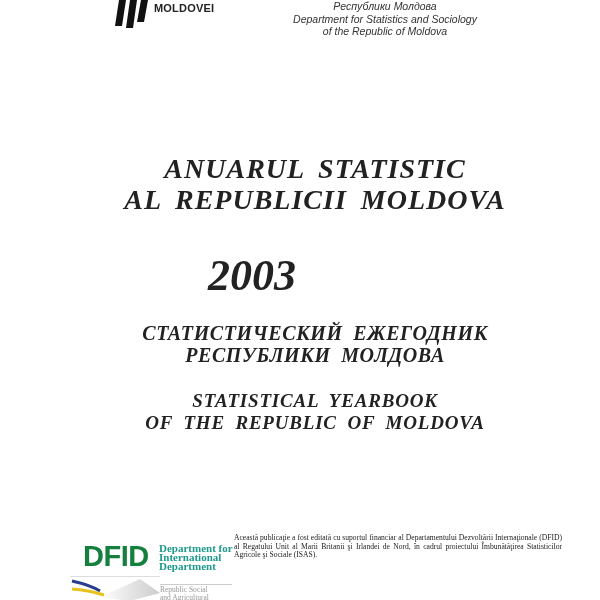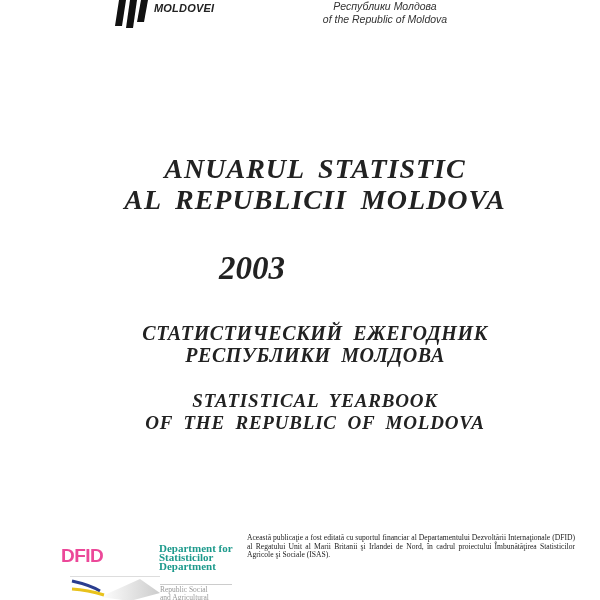--- a/index.html
+++ b/index.html
@@ -5,80 +5,81 @@
     html, body { margin: 0; padding: 0; }
     body {
       width: 600px; height: 600px; overflow: hidden;
       background: #ffffff; position: relative;
       font-family: "Liberation Serif", serif; color: #1a1a1a;
     }
     .abs { position: absolute; }
     .logo-bars { left: 113px; top: 0; width: 40px; height: 30px; }
     .logo-text {
       left: 154px; top: 2px; font-family: "Liberation Sans", sans-serif;
-      font-weight: bold; font-style: italic; font-size: 11px; color: #222;
+      font-weight: bold; font-size: 11px; color: #222;
       letter-spacing: 0.2px;
     }
     .dept {
       left: 270px; top: 0; width: 230px; text-align: center;
       font-family: "Liberation Sans", sans-serif; font-style: italic;
       font-size: 10.5px; line-height: 12.5px; color: #333;
     }
     .title-ro {
       left: 0; width: 630px; top: 153px; text-align: center;
       font-style: italic; font-weight: bold; font-size: 28px; line-height: 31px;
       letter-spacing: 1px; word-spacing: 6px; color: #222;
     }
     .year {
       left: 0; width: 504px; top: 250px; text-align: center;
-      font-style: italic; font-weight: bold; font-size: 33px; color: #222;
+      font-style: italic; font-weight: bold; font-size: 44px; color: #222;
     }
     .title-ru {
       left: 0; width: 630px; top: 322px; text-align: center;
       font-style: italic; font-weight: bold; font-size: 20px; line-height: 22px;
       letter-spacing: 0.6px; word-spacing: 5px; color: #222;
     }
     .title-en {
       left: 0; width: 630px; top: 390px; text-align: center;
       font-style: italic; font-weight: bold; font-size: 19px; line-height: 22px;
       letter-spacing: 0.8px; word-spacing: 5px; color: #222;
     }
     .dfid {
-      left: 61px; top: 541px; font-family: "Liberation Sans", sans-serif;
-      font-weight: bold; font-size: 19px; color: #ec4899; letter-spacing: -0.5px;
+      left: 83px; top: 541px; font-family: "Liberation Sans", sans-serif;
+      font-weight: bold; font-size: 29px; color: #15803d; letter-spacing: -0.5px;
       line-height: 30px;
     }
     .dfid-sub {
       left: 159px; top: 544px; font-family: "Liberation Serif", serif;
       font-weight: bold; font-size: 11px; line-height: 9px; color: #1d9a8c;
     }
     .isas-logo { left: 70px; top: 576px; width: 90px; height: 24px; border-top: 1px solid #ddd; }
     .isas-text {
       left: 160px; top: 584px; font-family: "Liberation Serif", serif;
       font-size: 7.5px; line-height: 8px; color: #999; border-top: 1px solid #ccc;
       width: 72px; padding-top: 1px;
     }
     .credits {
       left: 234px; top: 534px; width: 328px;
-      font-size: 7.6px; line-height: 8.7px; color: #222; text-align: justify; margin-left: 13px;
+      font-size: 7.6px; line-height: 8.7px; color: #222; text-align: justify;
     }
     .credits .ru { font-style: italic; }
   </style>
 </head>
 <body>
 
 <svg class="abs logo-bars" viewBox="0 0 40 30">
   <polygon points="6,0 13,0 9,26 2,26" fill="#111"></polygon>
   <polygon points="17,0 24,0 20,28 13,28" fill="#111"></polygon>
   <polygon points="28,0 35,0 31,22 24,22" fill="#111"></polygon>
 </svg>
 <div class="abs logo-text">MOLDOVEI</div>
 
 <div class="abs dept">
   <div>Республики Молдова</div>
+  <div>Department for Statistics and Sociology</div>
   <div>of the Republic of Moldova</div>
 </div>
 
 <div class="abs title-ro">
   <div>ANUARUL  STATISTIC</div>
   <div>AL  REPUBLICII  MOLDOVA</div>
 </div>
 
 <div class="abs year">2003</div>
 
@@ -88,21 +89,21 @@
 </div>
 
 <div class="abs title-en">
   <div>STATISTICAL  YEARBOOK</div>
   <div>OF  THE  REPUBLIC  OF  MOLDOVA</div>
 </div>
 
 <div class="abs dfid">DFID</div>
 <div class="abs dfid-sub">
   <div>Department for</div>
-  <div>Statisticilor</div>
+  <div>International</div>
   <div>Department</div>
 </div>
 
 <svg class="abs isas-logo" viewBox="0 0 90 24">
   <defs>
     <linearGradient id="g" x1="0" x2="1" y1="0" y2="0">
       <stop offset="0" stop-color="#ffffff"></stop>
       <stop offset="1" stop-color="#cccccc"></stop>
     </linearGradient>
   </defs>

